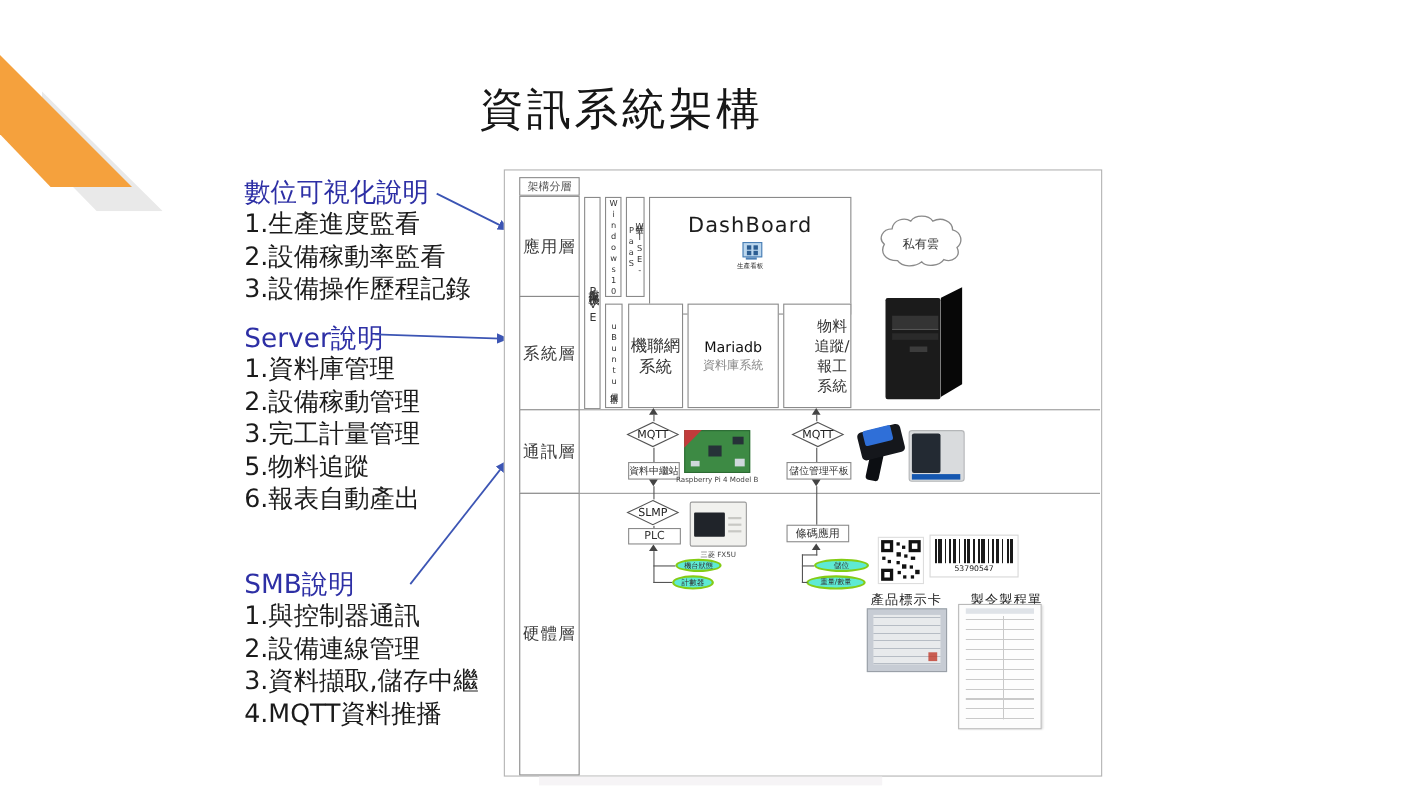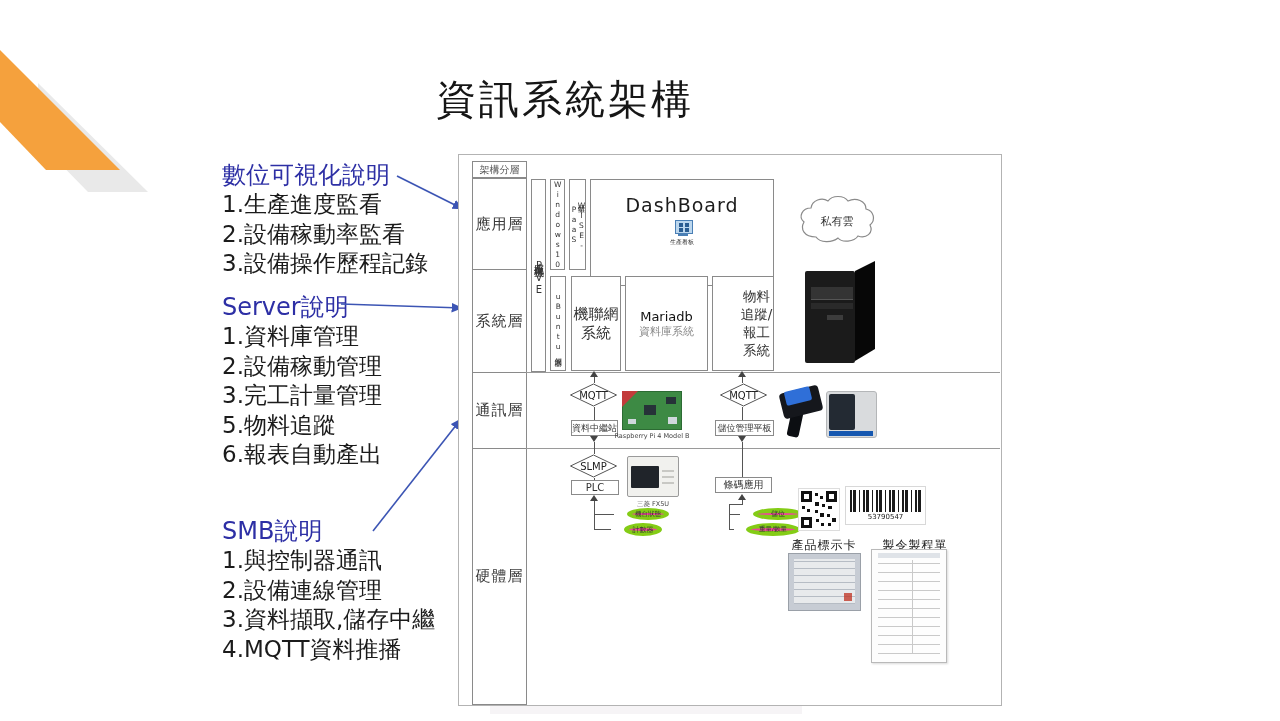--- a/index.html
+++ b/index.html
@@ -24,22 +24,22 @@
   .hline{border-top:1px solid #9a9a9a;height:0;}
   .cline{width:1px;background:#555;}
   .clineh{height:1px;background:#555;}
   .arr-up{width:0;height:0;border-left:4px solid transparent;border-right:4px solid transparent;
           border-bottom:6px solid #444;}
   .arr-down{width:0;height:0;border-left:4px solid transparent;border-right:4px solid transparent;
           border-top:6px solid #444;}
   .diamond svg{position:absolute;left:0;top:0;}
   .dtext{position:absolute;inset:0;display:flex;align-items:center;justify-content:center;
          font-size:10px;color:#222;}
-  .ell{border:5px solid #84cc16;border-radius:50%;background:#ec4899;display:flex;align-items:center;
-       justify-content:center;color:#333;box-sizing:border-box;white-space:nowrap;margin-left:13px;}
+  .ell{border:2px solid #84cc16;border-radius:50%;background:#5eead4;display:flex;align-items:center;
+       justify-content:center;color:#333;box-sizing:border-box;white-space:nowrap;}
   .cap{font-size:6.5px;color:#444;text-align:center;white-space:nowrap;}
   .lbl{font-size:12px;color:#222;text-align:center;letter-spacing:1px;}
   
   .cloud-lbl{position:absolute;inset:0;display:flex;align-items:center;justify-content:center;
              font-size:11px;color:#333;}
   .srv-front{position:absolute;left:2px;top:10px;width:50px;height:92px;background:#1b1b1b;border-radius:2px;}
   .srv-side{position:absolute;left:52px;top:0;width:20px;height:100px;background:#070707;
             clip-path:polygon(0 10%,100% 0,100% 88%,0 100%);}
   .srv-bay{position:absolute;left:6px;top:16px;width:42px;height:12px;background:#343434;border-bottom:1px solid #555;}
   .srv-slot{position:absolute;left:6px;top:32px;width:42px;height:6px;background:#2a2a2a;}

